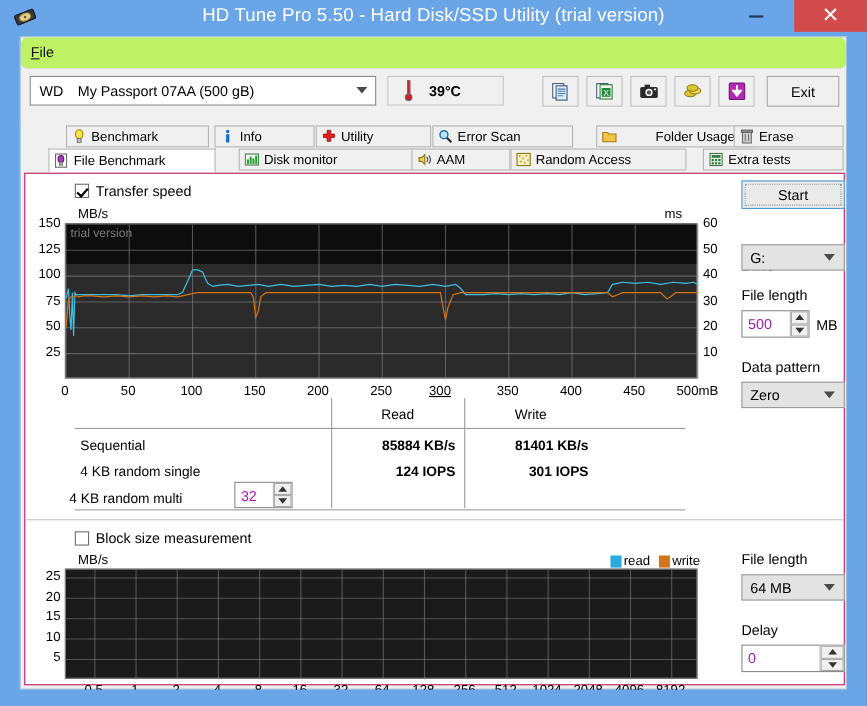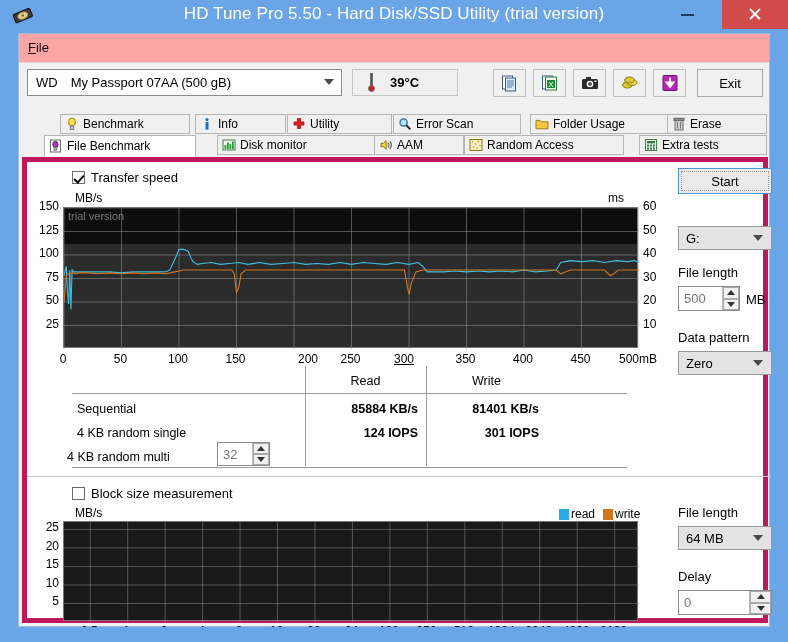--- a/index.html
+++ b/index.html
@@ -47,22 +47,23 @@
   .client {
     position: absolute; left: 18px; top: 33px;
     width: 752px; height: 594px;
     background: #f0f0f0;
     border: 1px solid #9fbedc;
   }
 
   
   .menubar {
     position: absolute; left: 0; top: 0; width: 100%; height: 29px;
-    background: #fca5a5;
+    background: #bef264;
     border-bottom: 1px solid #dcdcdc;
+    border-radius: 6px;
   }
   .menu-item {
     position: absolute; top: 6px;
     font-size: 13px; color: #101010; cursor: default;
   }
   .menu-file { left: 9px; }
   .menu-help { left: 52px; margin-top: 45px; }
   .menu-item u { text-decoration: underline; }
 
   
@@ -123,21 +124,21 @@
     background: #ffffff; border-bottom: 1px solid #ffffff;
     height: 22px; top: 21px; font-weight: normal;
   }
   .tab .ticon { width: 14px; height: 14px; margin-right: 4px; flex: 0 0 auto; position: relative; }
   .tab .tlabel { white-space: nowrap; }
 
   
   .tabpage {
     position: absolute; left: 3px; top: 123px;
     width: 746px; height: 466px;
-    background: #ffffff; border: 5px solid #be185d;
+    background: #ffffff; border: 1px solid #be185d;
   }
 
   
   .chk-row { position: absolute; left: 45px; top: 8px; display: flex; align-items: center; }
   .chkbox {
     width: 13px; height: 13px; background: #fff; border: 1px solid #6d6d6d;
     position: relative; margin-right: 6px;
   }
   .chkbox.checked::after {
     content: ""; position: absolute; left: 3px; top: 1px;
@@ -165,21 +166,21 @@
   
   .res-sep { position: absolute; background: #9a9a9a; }
   .res-text { position: absolute; font-size: 12.5px; color: #000; }
   .res-val { position: absolute; font-size: 12.5px; color: #000; font-weight: bold; text-align: right; }
   .res-hdr { position: absolute; font-size: 12.5px; color: #000; text-align: center; }
 
   .spin {
     position: absolute; background: #fff; border: 1px solid #8b8b8b;
     display: flex; align-items: stretch;
   }
-  .spin .sv { flex: 1; font-size: 13px; color: #737373; padding-left: 5px; display: flex; align-items: center; }
+  .spin .sv { flex: 1; font-size: 13px; color: #a21caf; padding-left: 5px; display: flex; align-items: center; }
   .spin .sbtns { width: 17px; display: flex; flex-direction: column; border-left: 1px solid #b9b9b9; }
   .spin .sb {
     flex: 1; background: #f0f0f0; border: 1px solid #aaa;
     display: flex; align-items: center; justify-content: center;
   }
   .arr-up { width:0;height:0;border-left:4px solid transparent;border-right:4px solid transparent;border-bottom:5px solid #333; }
   .arr-dn { width:0;height:0;border-left:4px solid transparent;border-right:4px solid transparent;border-top:5px solid #333; }
 
   
   .start-btn {
@@ -348,21 +349,21 @@
       <div class="tab row1" style="left:371px;width:128px;">
         <span class="ticon">
           <svg width="14" height="14" viewBox="0 0 14 14">
               <circle cx="5.6" cy="5.4" r="3.6" fill="#bfe4ff" stroke="#1f6fae" stroke-width="1.3"></circle>
               <line x1="8.3" y1="8.2" x2="12.4" y2="12.4" stroke="#2a2a2a" stroke-width="2"></line>
             </svg>
         </span>
         <span class="tlabel">Error Scan</span>
       </div>
 
-      <div class="tab row1" style="left:508px;width:144px;">
+      <div class="tab row1" style="left:520px;width:144px;gap:31px;">
         <span class="ticon">
           <svg width="14" height="14" viewBox="0 0 14 14">
               <path d="M1 3.4h4.4l1.1 1.4H13v7H1z" fill="#f3c44a" stroke="#a37c10"></path>
             </svg>
         </span>
         <span class="tlabel">Folder Usage</span>
       </div>
 
       <div class="tab row1" style="left:645px;width:100px;">
         <span class="ticon">
@@ -501,21 +502,21 @@
             <div class="axis-lbl" style="left: 616px; top: 107.5px; width: 26px; text-align: left;">30</div>
             <div class="axis-lbl" style="left: 616px; top: 84px; width: 26px; text-align: left;">40</div>
             <div class="axis-lbl" style="left: 616px; top: 60.5px; width: 26px; text-align: left;">50</div>
             <div class="axis-lbl" style="left: 616px; top: 37px; width: 26px; text-align: left;">60</div>
           </div>
         <div id="xticks1">
             <div class="axis-lbl" style="left: 11px; top: 190px; width: 50px; text-align: center;">0</div>
             <div class="axis-lbl" style="left: 68.5px; top: 190px; width: 50px; text-align: center;">50</div>
             <div class="axis-lbl" style="left: 126px; top: 190px; width: 50px; text-align: center;">100</div>
             <div class="axis-lbl" style="left: 183.5px; top: 190px; width: 50px; text-align: center;">150</div>
-            <div class="axis-lbl" style="left: 241px; top: 190px; width: 50px; text-align: right;">200</div>
+            <div class="axis-lbl" style="left: 241px; top: 190px; width: 50px; text-align: center;">200</div>
             <div class="axis-lbl" style="left: 298.5px; top: 190px; width: 50px; text-align: center;">250</div>
             <div class="axis-lbl" style="left: 352px; top: 190px; width: 50px; text-align: center; text-decoration: underline;">300</div>
             <div class="axis-lbl" style="left: 413.5px; top: 190px; width: 50px; text-align: center;">350</div>
             <div class="axis-lbl" style="left: 471px; top: 190px; width: 50px; text-align: center;">400</div>
             <div class="axis-lbl" style="left: 528.5px; top: 190px; width: 50px; text-align: center;">450</div>
             <div class="axis-lbl" style="left: 586px; top: 190px; width: 50px; text-align: center;">500mB</div>
           </div>
       </div>
 
       <div>

